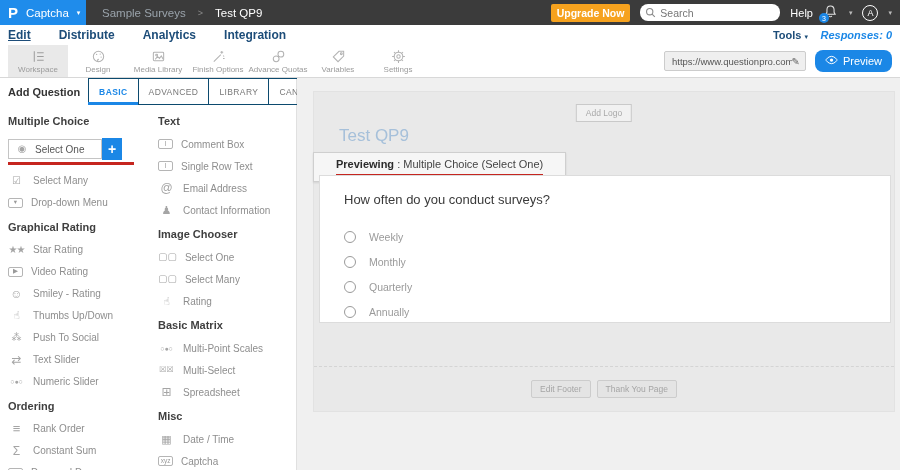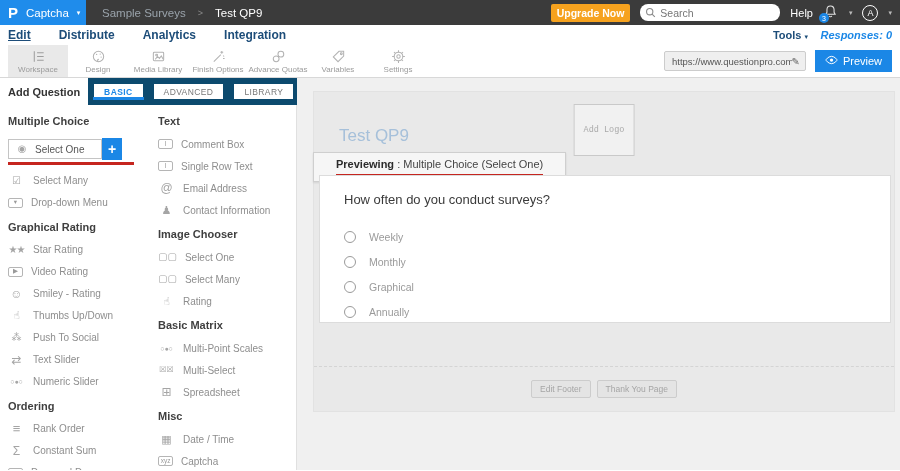--- a/index.html
+++ b/index.html
@@ -37,49 +37,49 @@
 
   
   .toolbar { height:33px; background:#fff; border-bottom:1px solid #d8d8d8; display:flex; align-items:stretch; padding-left:8px; position:relative; }
   .titem { width:60px; display:flex; flex-direction:column; align-items:center; justify-content:center; gap:1px; cursor:pointer; }
   .titem.active { background:#e9e9e9; }
   .tlabel { font-size:8px; color:#9b9b9b; white-space:nowrap; }
   .ticon svg { display:block; }
   .urlbox { position:absolute; right:94px; top:6px; width:142px; height:20px; background:#efefef; border:1px solid #ccc; border-radius:2px; display:flex; align-items:center; padding:0 5px 0 7px; }
   .urlbox input { border:none; outline:none; background:transparent; flex:1; font-size:9.5px; color:#555; font-family:inherit; min-width:0; }
   .pencil { font-size:10px; color:#666; cursor:pointer; }
-  .preview-btn { position:absolute; right:8px; top:5px; height:22px; background:#1b87e6; color:#fff; border:none; border-radius:0; font-size:11px; display:flex; align-items:center; gap:5px; padding:0 10px; cursor:pointer; font-family:inherit; }
+  .preview-btn { position:absolute; right:8px; top:5px; height:22px; background:#1b87e6; color:#fff; border:none; border-radius:8px; font-size:11px; display:flex; align-items:center; gap:5px; padding:0 10px; cursor:pointer; font-family:inherit; }
 
   
   .content { display:flex; height:392px; }
   .panel { width:297px; border-right:1px solid #e0e0e0; display:flex; flex-direction:column; background:#fff; }
   .panel-head { height:27px; display:flex; align-items:stretch; }
   .ptitle { font-size:11px; font-weight:700; color:#333; display:flex; align-items:center; padding:0 9px 0 8px; white-space:nowrap; }
-  .ptab { border:6px solid #0c4a6e; margin-left:-1px; padding:0 10px; display:flex; align-items:center; font-size:8.5px; color:#777; letter-spacing:.4px; position:relative; cursor:pointer; white-space:nowrap; }
+  .ptab { border:1px solid #0c4a6e; margin-left:-1px; padding:0 10px; display:flex; align-items:center; font-size:8.5px; color:#777; letter-spacing:.4px; position:relative; cursor:pointer; white-space:nowrap; }
   .ptab.active { color:#1b87e6; font-weight:700; }
   .ptab.active::after { content:""; position:absolute; left:-1px; right:-1px; bottom:-1px; height:3px; background:#1b87e6; }
   .pclose { margin-left:auto; padding:0 11px; display:flex; align-items:center; color:#555; font-weight:700; font-size:12px; cursor:pointer; }
   .panel-body { flex:1; display:flex; padding:8px 0 0 8px; overflow:hidden; }
   .pcol1 { width:142px; }
   .pcol2 { flex:1; padding-left:8px; }
   .psec-h { font-size:11px; color:#3f3f3f; font-weight:700; margin:12px 0 11px; }
   .psec-h.first { margin-top:2px; }
   .pitem { display:flex; align-items:center; gap:8px; height:12px; margin-bottom:10px; font-size:10px; color:#8e8e8e; cursor:pointer; white-space:nowrap; }
   .pi { min-width:17px; text-align:center; color:#a5a5a5; font-size:10px; line-height:1; flex:none; }
   .pi.two { letter-spacing:-1px; }
   .pi.boxed { border:1px solid #b5b5b5; border-radius:2px; font-size:6.5px; min-width:15px; height:10px; display:flex; align-items:center; justify-content:center; color:#9a9a9a; }
   .selone-row { display:flex; align-items:center; margin-bottom:2px; }
   .selone-box { display:flex; align-items:center; gap:8px; border:1px solid #c4c4c4; background:#fff; height:20px; padding:0 8px; font-size:10px; color:#555; width:94px; cursor:pointer; }
   .plus-btn { width:20px; height:22px; background:#1b87e6; color:#fff; border:none; display:flex; align-items:center; justify-content:center; font-size:14px; font-weight:700; cursor:pointer; }
   .red-underline { width:126px; height:2.5px; background:#c5251f; margin:2px 0 10px; }
 
   
   .stage { flex:1; background:#f0f0f0; position:relative; overflow:hidden; }
   .page { position:absolute; left:16px; right:5px; top:13px; height:321px; background:#e9e9e9; border:1px solid #e2e2e2; }
-  .add-logo { position:absolute; top:12px; left:50%; transform:translateX(-50%); border:1px solid #c9c9c9; background:#f1f1f1; color:#a9a9a9; font-size:8.5px; padding:20px 9px; cursor:pointer; font-family:Liberation Mono, monospace; }
+  .add-logo { position:absolute; top:12px; left:50%; transform:translateX(-50%); border:1px solid #c9c9c9; background:#f1f1f1; color:#a9a9a9; font-size:8.5px; padding:3px 9px; cursor:pointer; font-family:Liberation Sans, sans-serif; }
   .survey-title { position:absolute; top:34px; left:25px; font-size:17px; color:#a6c0da; }
   .prev-tab { position:absolute; top:60px; left:-1px; background:#f6f6f6; border:1px solid #cfcfcf; box-shadow:0 1px 2px rgba(0,0,0,.10); padding:5px 22px 2px; }
   .prev-line { font-size:11px; color:#444; white-space:nowrap; }
   .prev-line b { color:#2c2c2c; }
   .red2 { height:2.5px; background:#c5251f; margin-top:4px; margin-bottom:2px; }
   .qcard { position:absolute; top:83px; left:5px; right:3px; height:148px; background:#fff; border:1px solid #dcdcdc; }
   .question { margin:16px 0 0 24px; font-size:13px; color:#3a3a3a; }
   .options { margin:24px 0 0 24px; }
   .opt { display:flex; align-items:center; gap:13px; margin-top:13px; cursor:pointer; }
   .radio { width:12px; height:12px; border:1.5px solid #9a9a9a; border-radius:50%; background:transparent; flex:none; }
@@ -382,21 +382,21 @@
             <div class="opt">
               <span class="radio"></span>
               <span class="optlabel">Weekly</span>
             </div>
             <div class="opt">
               <span class="radio"></span>
               <span class="optlabel">Monthly</span>
             </div>
             <div class="opt">
               <span class="radio"></span>
-              <span class="optlabel">Graphical</span>
+              <span class="optlabel">Quarterly</span>
             </div>
             <div class="opt">
               <span class="radio"></span>
               <span class="optlabel">Annually</span>
             </div>
           </div>
         </div>
 
         <div class="page-foot">
           <div class="foot-btns">

